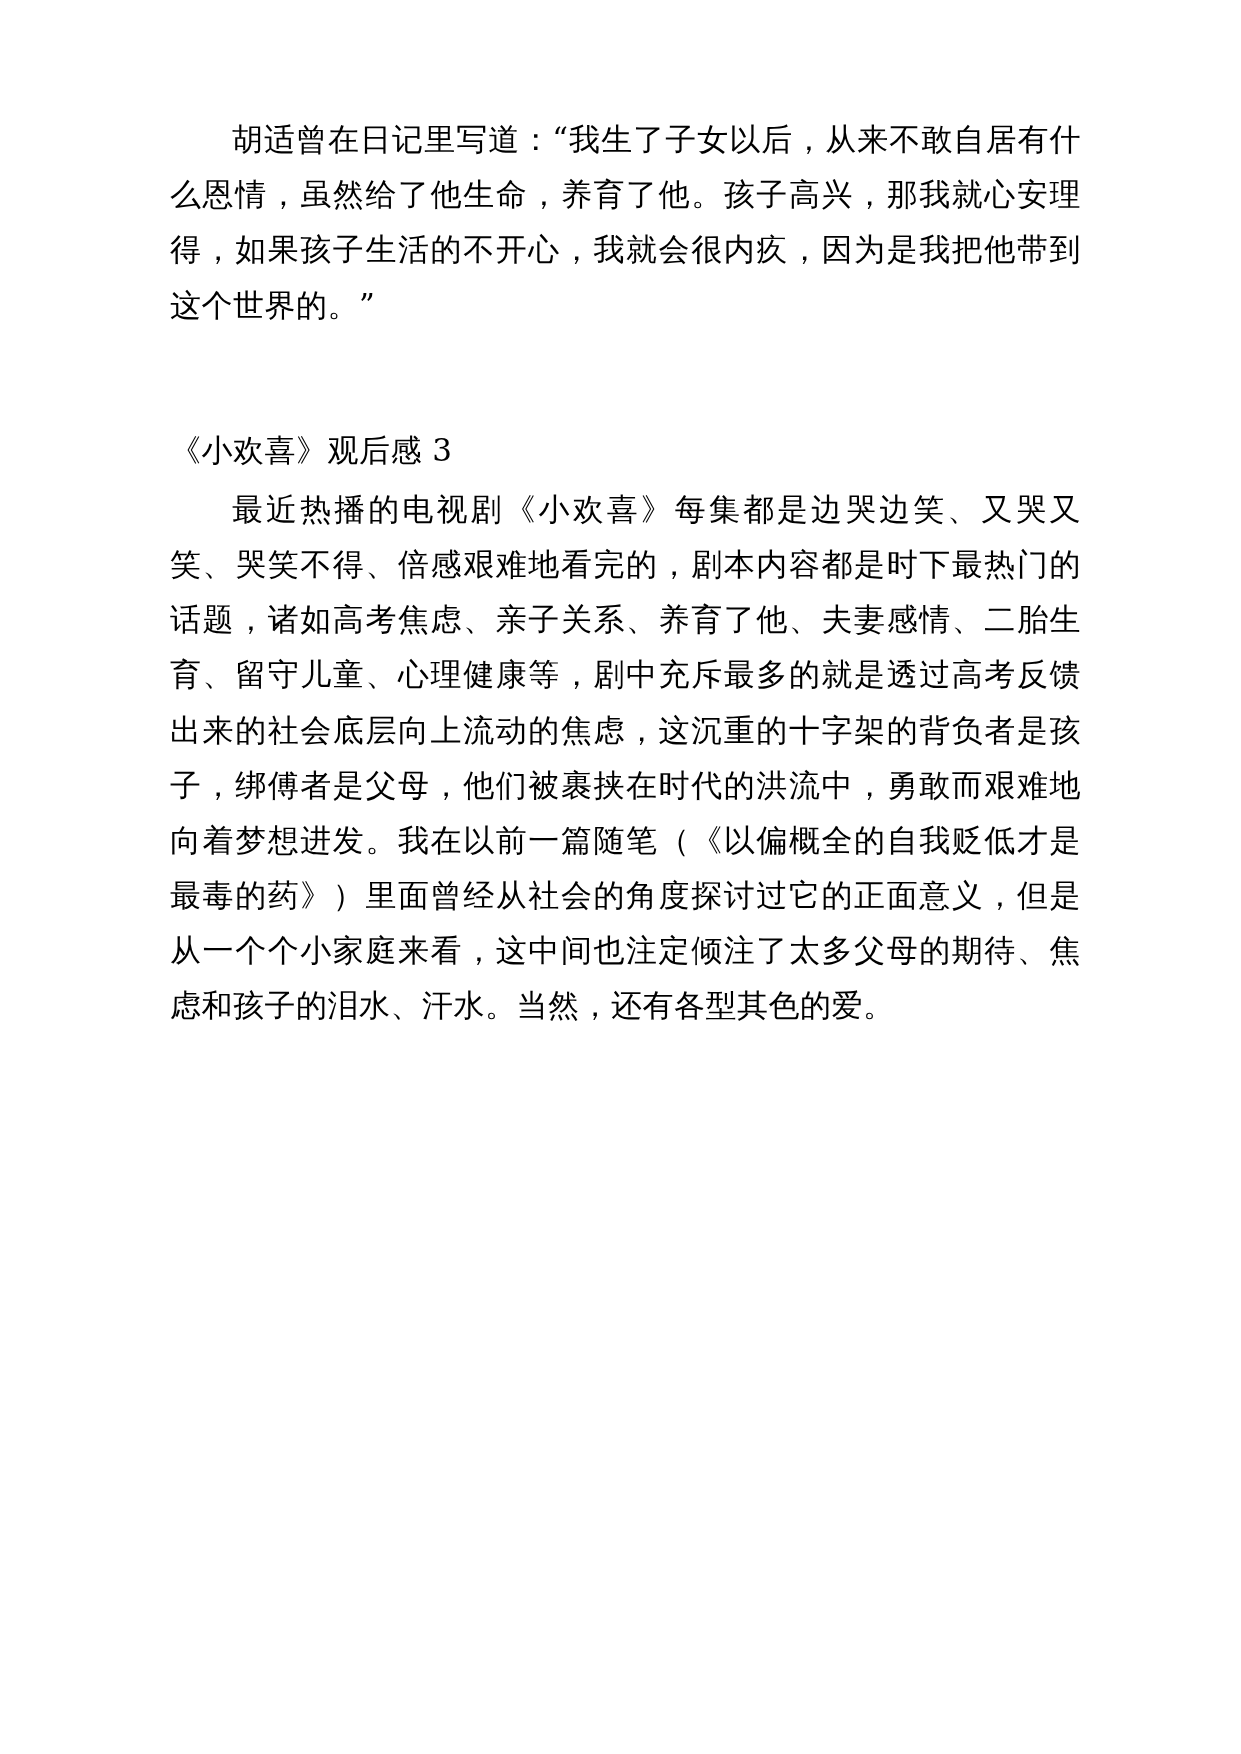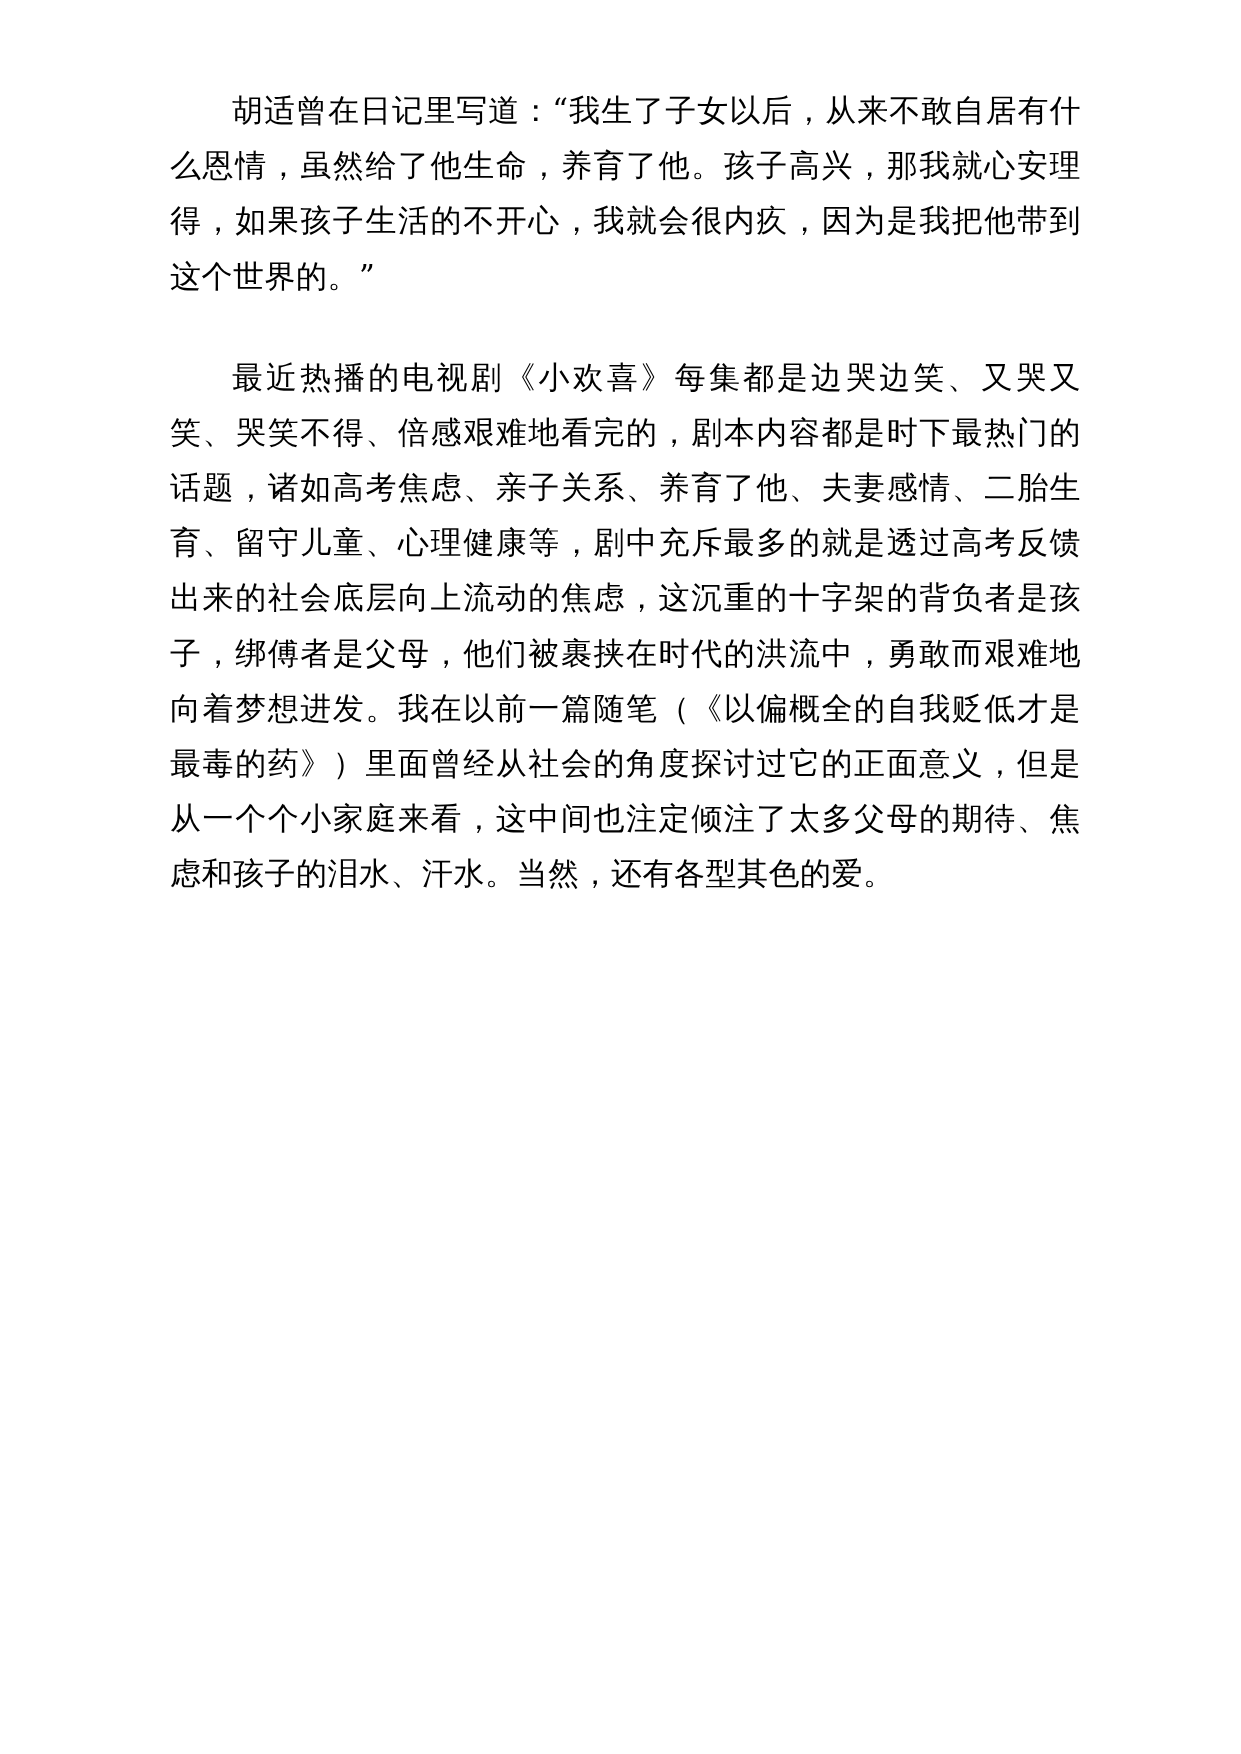--- a/index.html
+++ b/index.html
@@ -11,21 +11,21 @@
     width: 1241px;
     height: 1754px;
     font-family: "DejaVu Serif", "Liberation Serif", serif;
     color: #000000;
     -webkit-font-smoothing: antialiased;
   }
   .page {
     box-sizing: border-box;
     width: 1241px;
     height: 1754px;
-    padding: 83px 160px 90px 170px;
+    padding: 112px 160px 90px 170px;
     position: relative;
   }
   .doc-body {
     font-size: 31px;
     line-height: 1.78;
     letter-spacing: 0.5px;
     text-align: justify;
     text-justify: inter-ideograph;
   }
   p {
@@ -46,19 +46,20 @@
 </head>
 <body>
 
 <div class="page">
   <div class="doc-body">
 
     <p class="para">胡适曾在日记里写道：“我生了子女以后，从来不敢自居有什么恩情，虽然给了他生命，养育了他。孩子高兴，那我就心安理得，如果孩子生活的不开心，我就会很内疚，因为是我把他带到这个世界的。”</p>
 
     <div class="spacer-block"></div>
 
+    <p class="heading">《小欢喜》观后感 3</p>
 
     <p class="para">最近热播的电视剧《小欢喜》每集都是边哭边笑、又哭又笑、哭笑不得、倍感艰难地看完的，剧本内容都是时下最热门的话题，诸如高考焦虑、亲子关系、养育了他、夫妻感情、二胎生育、留守儿童、心理健康等，剧中充斥最多的就是透过高考反馈出来的社会底层向上流动的焦虑，这沉重的十字架的背负者是孩子，绑傅者是父母，他们被裹挟在时代的洪流中，勇敢而艰难地向着梦想进发。我在以前一篇随笔（《以偏概全的自我贬低才是最毒的药》）里面曾经从社会的角度探讨过它的正面意义，但是从一个个小家庭来看，这中间也注定倾注了太多父母的期待、焦虑和孩子的泪水、汗水。当然，还有各型其色的爱。</p>
 
 
 
   </div>
 </div>
 
 </body></html>

